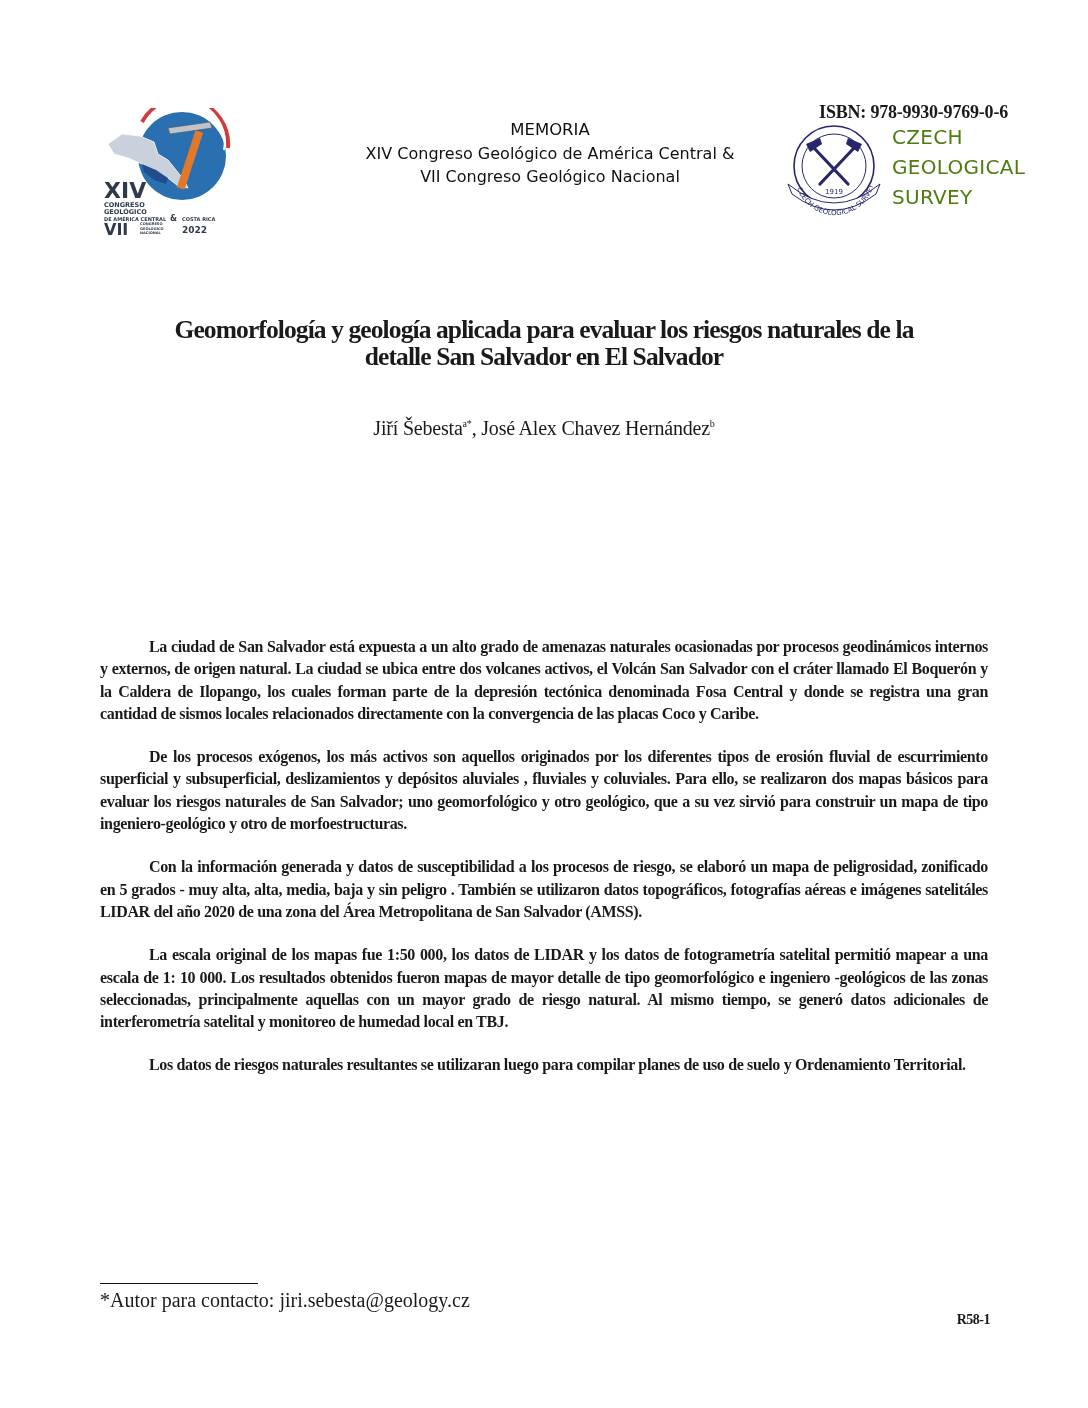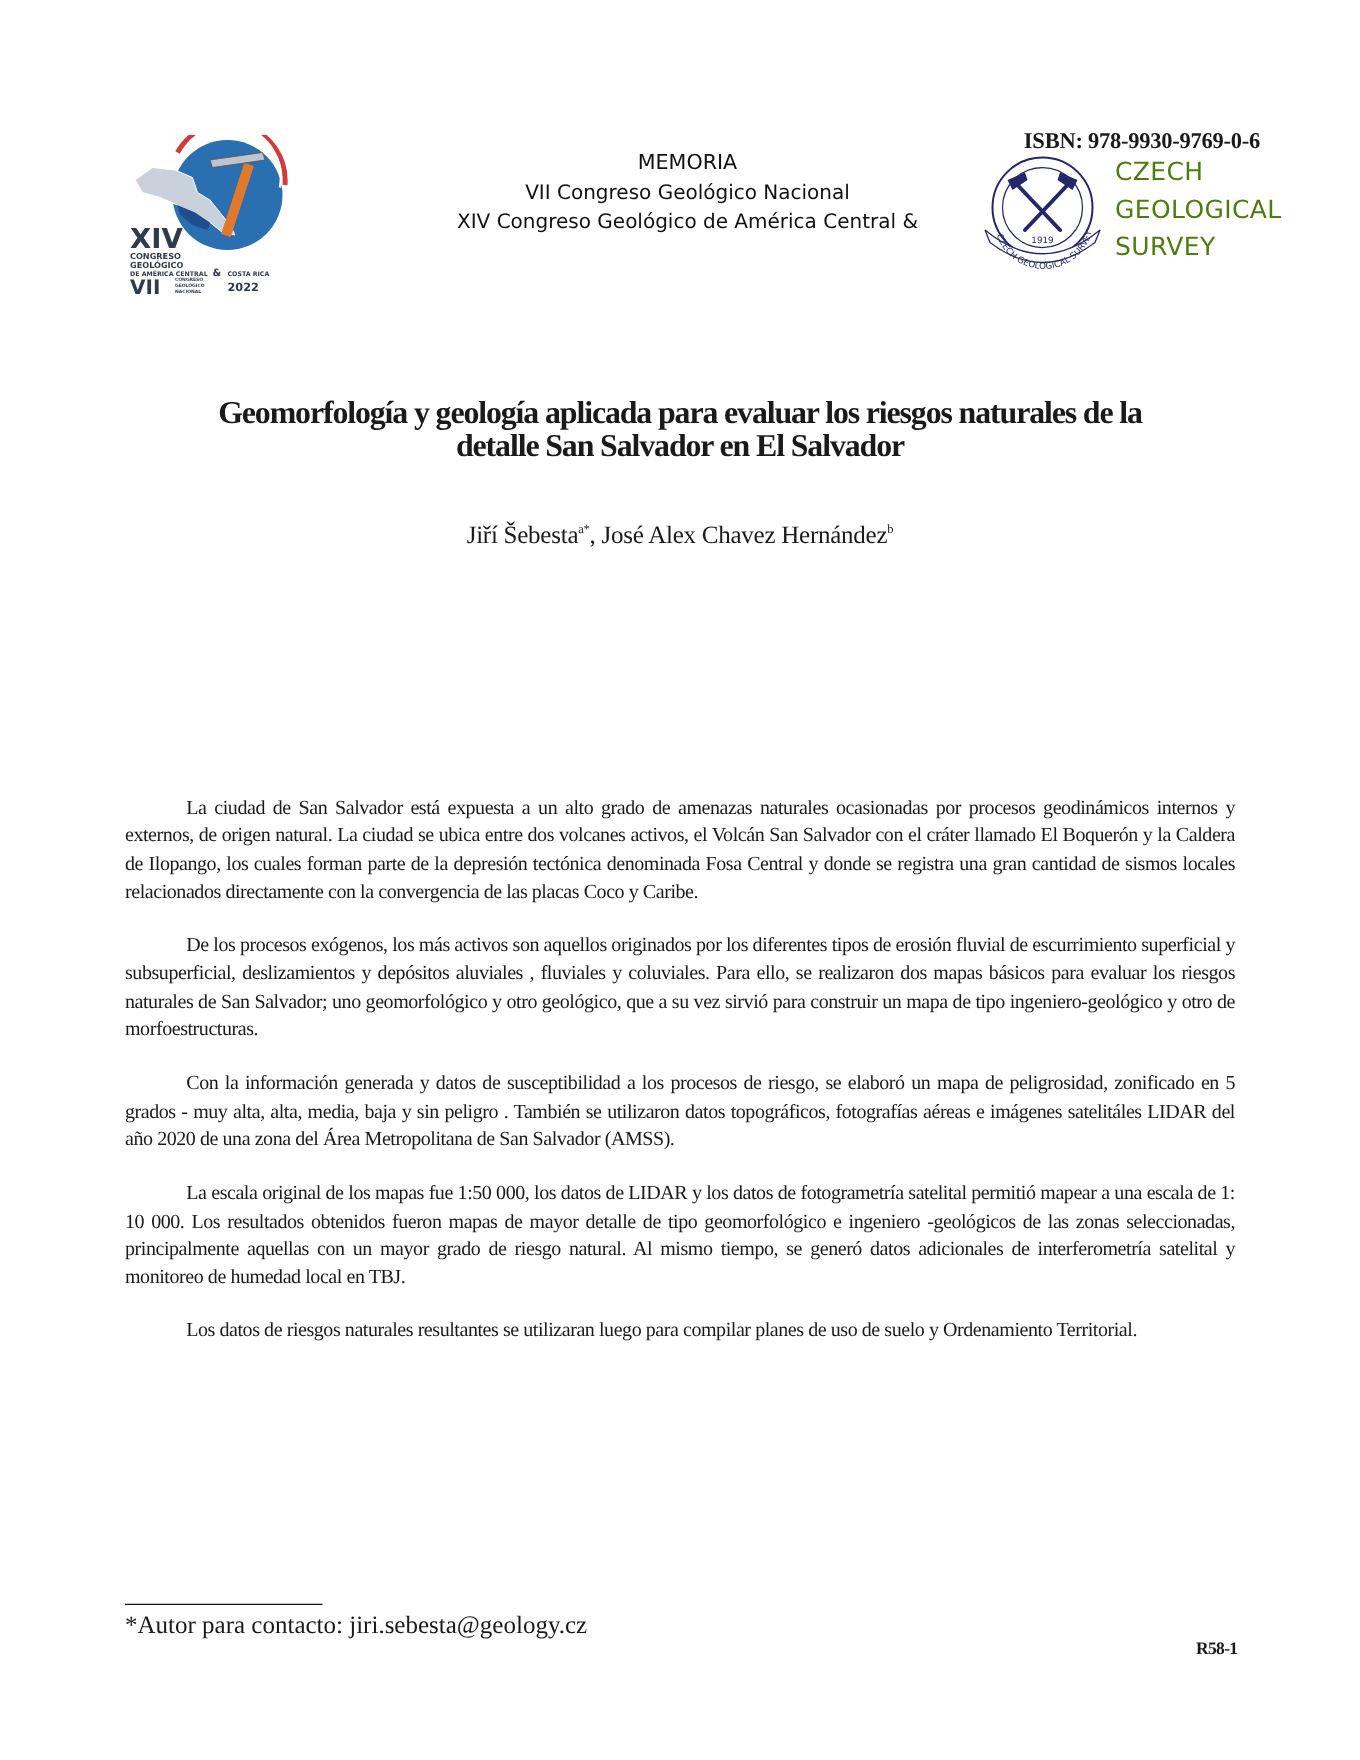--- a/index.html
+++ b/index.html
@@ -10,21 +10,21 @@
     .header-center .memoria { font-size: 16.5px; }
     .logo-right { position: absolute; left: 784px; top: 118px; width: 290px; height: 100px; }
     .cgs-emblem { position: absolute; left: 0; top: 4px; width: 100px; height: 96px; }
     .cgs-text { position: absolute; left: 108px; top: 4px; font-family: "DejaVu Sans", "Liberation Sans", sans-serif; font-size: 20px; line-height: 30px; color: #4d7c0f; letter-spacing: 0.3px; }
     .title { position: absolute; left: 80px; top: 316px; width: 928px; text-align: center; font-family: Liberation Serif, serif; font-weight: bold; font-size: 25.5px; line-height: 27px; letter-spacing: -0.9px; }
     .authors { position: absolute; left: 80px; top: 417px; width: 928px; text-align: center; font-size: 20px; letter-spacing: -0.2px; }
     .authors sup { font-size: 10px; vertical-align: 8px; }
     .affils { position: absolute; left: 100px; top: 488px; font-size: 15px; line-height: 21px; }
     .affils sup { font-size: 8px; vertical-align: 6px; margin-right: 3px; }
     .body-text { position: absolute; left: 100px; top: 636px; width: 888px; font-size: 16px; line-height: 22.3px; text-align: justify; letter-spacing: -0.35px; }
-    .body-text p { margin: 0 0 21px 0; text-indent: 49px; }
+    .body-text p { margin: 0 0 21px 0; text-indent: 49px; font-weight: bold; }
     .fn-rule { position: absolute; left: 100px; top: 1283px; width: 158px; border-top: 1.3px solid #111; }
     .footnote { position: absolute; left: 100px; top: 1289px; font-size: 20px; }
     .page-id { position: absolute; right: 98px; top: 1312px; font-weight: bold; font-size: 14px; letter-spacing: -0.5px; }
   </style>
 </head>
 <body>
 
 <div class="isbn">ISBN: 978-9930-9769-0-6</div>
 
 <div class="logo-left">
@@ -45,22 +45,22 @@
     <text x="6" y="127" font-family="DejaVu Sans, sans-serif" font-weight="bold" font-size="16" fill="#2f3a4a">VII</text>
     <text x="42" y="117" font-family="DejaVu Sans, sans-serif" font-weight="bold" font-size="3.6" fill="#2f3a4a">CONGRESO</text>
     <text x="42" y="121.5" font-family="DejaVu Sans, sans-serif" font-weight="bold" font-size="3.6" fill="#2f3a4a">GEOLÓGICO</text>
     <text x="42" y="126" font-family="DejaVu Sans, sans-serif" font-weight="bold" font-size="3.6" fill="#2f3a4a">NACIONAL</text>
     <text x="84" y="125" font-family="DejaVu Sans, sans-serif" font-weight="bold" font-size="9" fill="#2f3a4a">2022</text>
   </svg>
 </div>
 
 <div class="header-center">
   <div class="memoria">MEMORIA</div>
+  <div>XIV Congreso Geológico de América Central &amp;</div>
   <div>VII Congreso Geológico Nacional</div>
-  <div>XIV Congreso Geológico de América Central &amp;</div>
 </div>
 
 <div class="logo-right">
   <svg class="cgs-emblem" width="100" height="96" viewBox="0 0 100 96">
     <defs>
       <path id="ringPath" d="M12 62 A40 40 0 0 0 90 62"></path>
     </defs>
     <circle cx="50" cy="44" r="40" fill="none" stroke="#25266b" stroke-width="1.6"></circle>
     <circle cx="50" cy="44" r="32" fill="none" stroke="#25266b" stroke-width="1"></circle>
     <g stroke="#25266b" stroke-width="3.2" fill="none" stroke-linecap="round">

